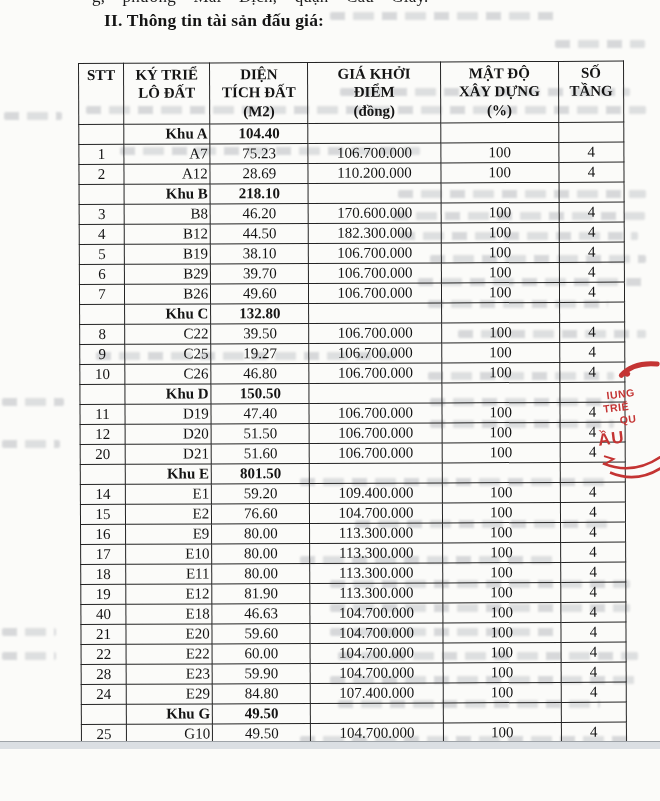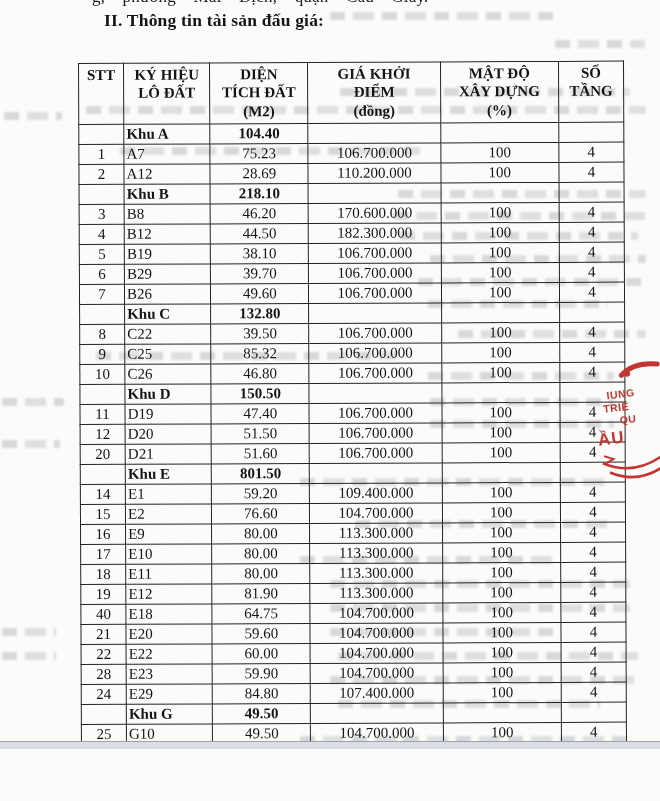--- a/index.html
+++ b/index.html
@@ -34,21 +34,21 @@
     border-collapse:collapse;background:transparent;
     transform:rotate(-0.25deg);transform-origin:0 0;
   }
   table.lots th,table.lots td{border:1.4px solid #242424;}
   table.lots th{
     font-size:15px;font-weight:bold;text-align:center;vertical-align:top;
     padding:2px 0 3px;line-height:1.22;
   }
   table.lots td{font-size:15px;height:19px;padding:0 2px;vertical-align:middle;}
   td.c-stt{text-align:center;}
-  td.c-lot{text-align:left;padding-left:7px;}
+  td.c-lot{text-align:right;padding-left:7px;}
   td.c-area,td.c-price,td.c-density,td.c-floors{text-align:center;}
   tr.group td.c-lot,tr.group td.c-area,
   tr.total td.c-lot,tr.total td.c-area{font-weight:bold;}
 
   
   .stamp{
     position:absolute;top:360px;right:-18px;width:84px;
     transform:rotate(-7deg);color:#c43433;
     font-family:"Liberation Sans","DejaVu Sans",sans-serif;font-weight:bold;
   }
@@ -118,21 +118,21 @@
       <col style="width:132px">
         <col style="width:118px">
         <col style="width:65px">
     </colgroup>
     <thead>
         <tr>
           <th>
             <div>STT</div>
           </th>
           <th>
-            <div>KÝ HIỆU</div>
+            <div>KÝ TRIỂ</div>
             <div>LÔ ĐẤT</div>
           </th>
           <th>
             <div>DIỆN</div>
             <div>TÍCH ĐẤT</div>
             <div>(M2)</div>
           </th>
           <th>
             <div>GIÁ KHỞI</div>
             <div>ĐIỂM</div>
@@ -234,21 +234,21 @@
           <td class="c-stt">8</td>
           <td class="c-lot">C22</td>
           <td class="c-area">39.50</td>
           <td class="c-price">106.700.000</td>
           <td class="c-density">100</td>
           <td class="c-floors">4</td>
         </tr>
         <tr class="data">
           <td class="c-stt">9</td>
           <td class="c-lot">C25</td>
-          <td class="c-area">85.32</td>
+          <td class="c-area">19.27</td>
           <td class="c-price">106.700.000</td>
           <td class="c-density">100</td>
           <td class="c-floors">4</td>
         </tr>
         <tr class="data">
           <td class="c-stt">10</td>
           <td class="c-lot">C26</td>
           <td class="c-area">46.80</td>
           <td class="c-price">106.700.000</td>
           <td class="c-density">100</td>
@@ -338,21 +338,21 @@
           <td class="c-stt">19</td>
           <td class="c-lot">E12</td>
           <td class="c-area">81.90</td>
           <td class="c-price">113.300.000</td>
           <td class="c-density">100</td>
           <td class="c-floors">4</td>
         </tr>
         <tr class="data">
           <td class="c-stt">40</td>
           <td class="c-lot">E18</td>
-          <td class="c-area">64.75</td>
+          <td class="c-area">46.63</td>
           <td class="c-price">104.700.000</td>
           <td class="c-density">100</td>
           <td class="c-floors">4</td>
         </tr>
         <tr class="data">
           <td class="c-stt">21</td>
           <td class="c-lot">E20</td>
           <td class="c-area">59.60</td>
           <td class="c-price">104.700.000</td>
           <td class="c-density">100</td>

